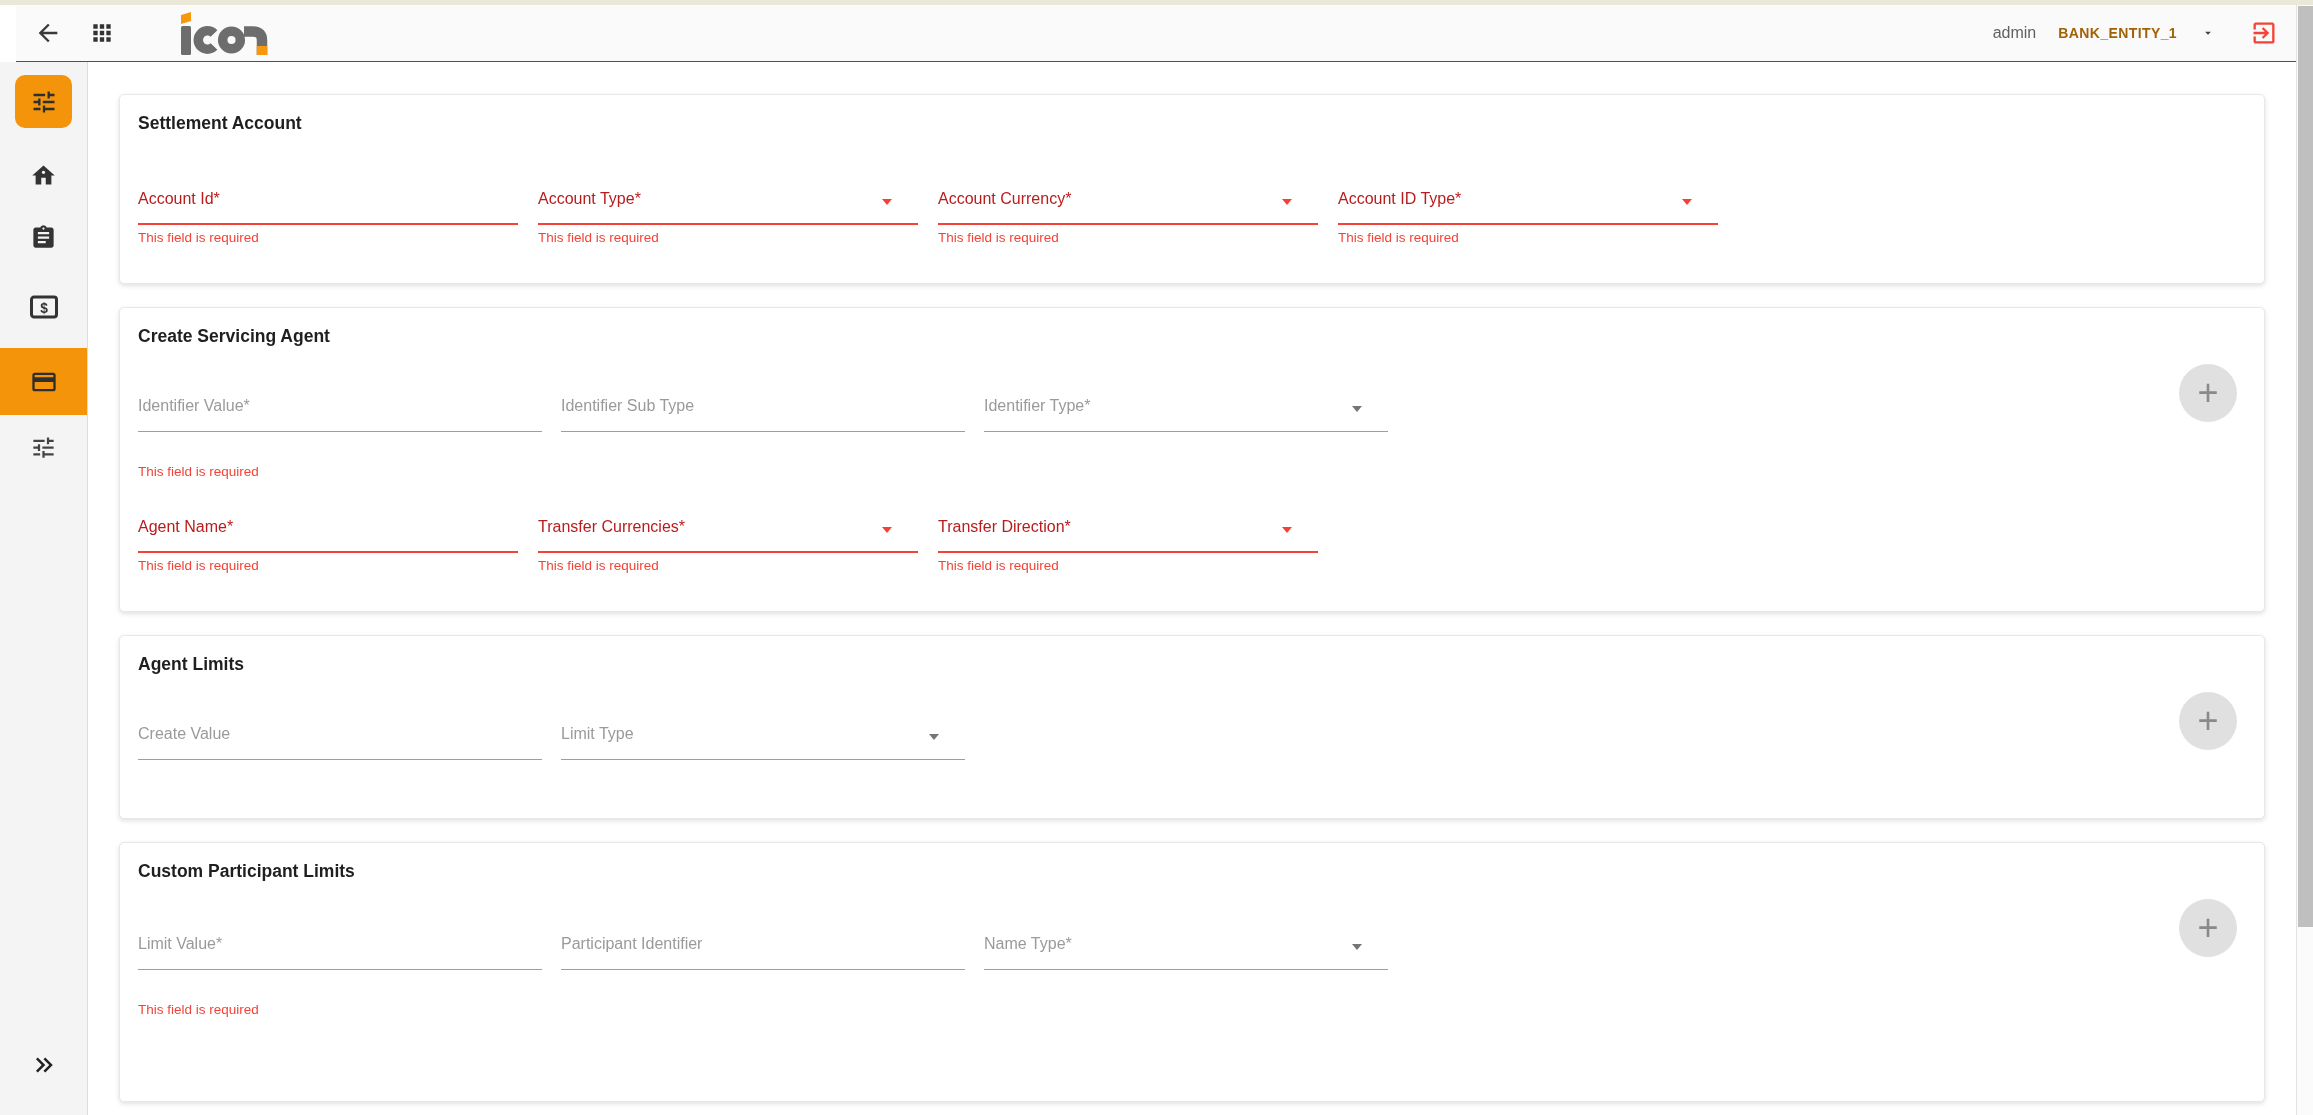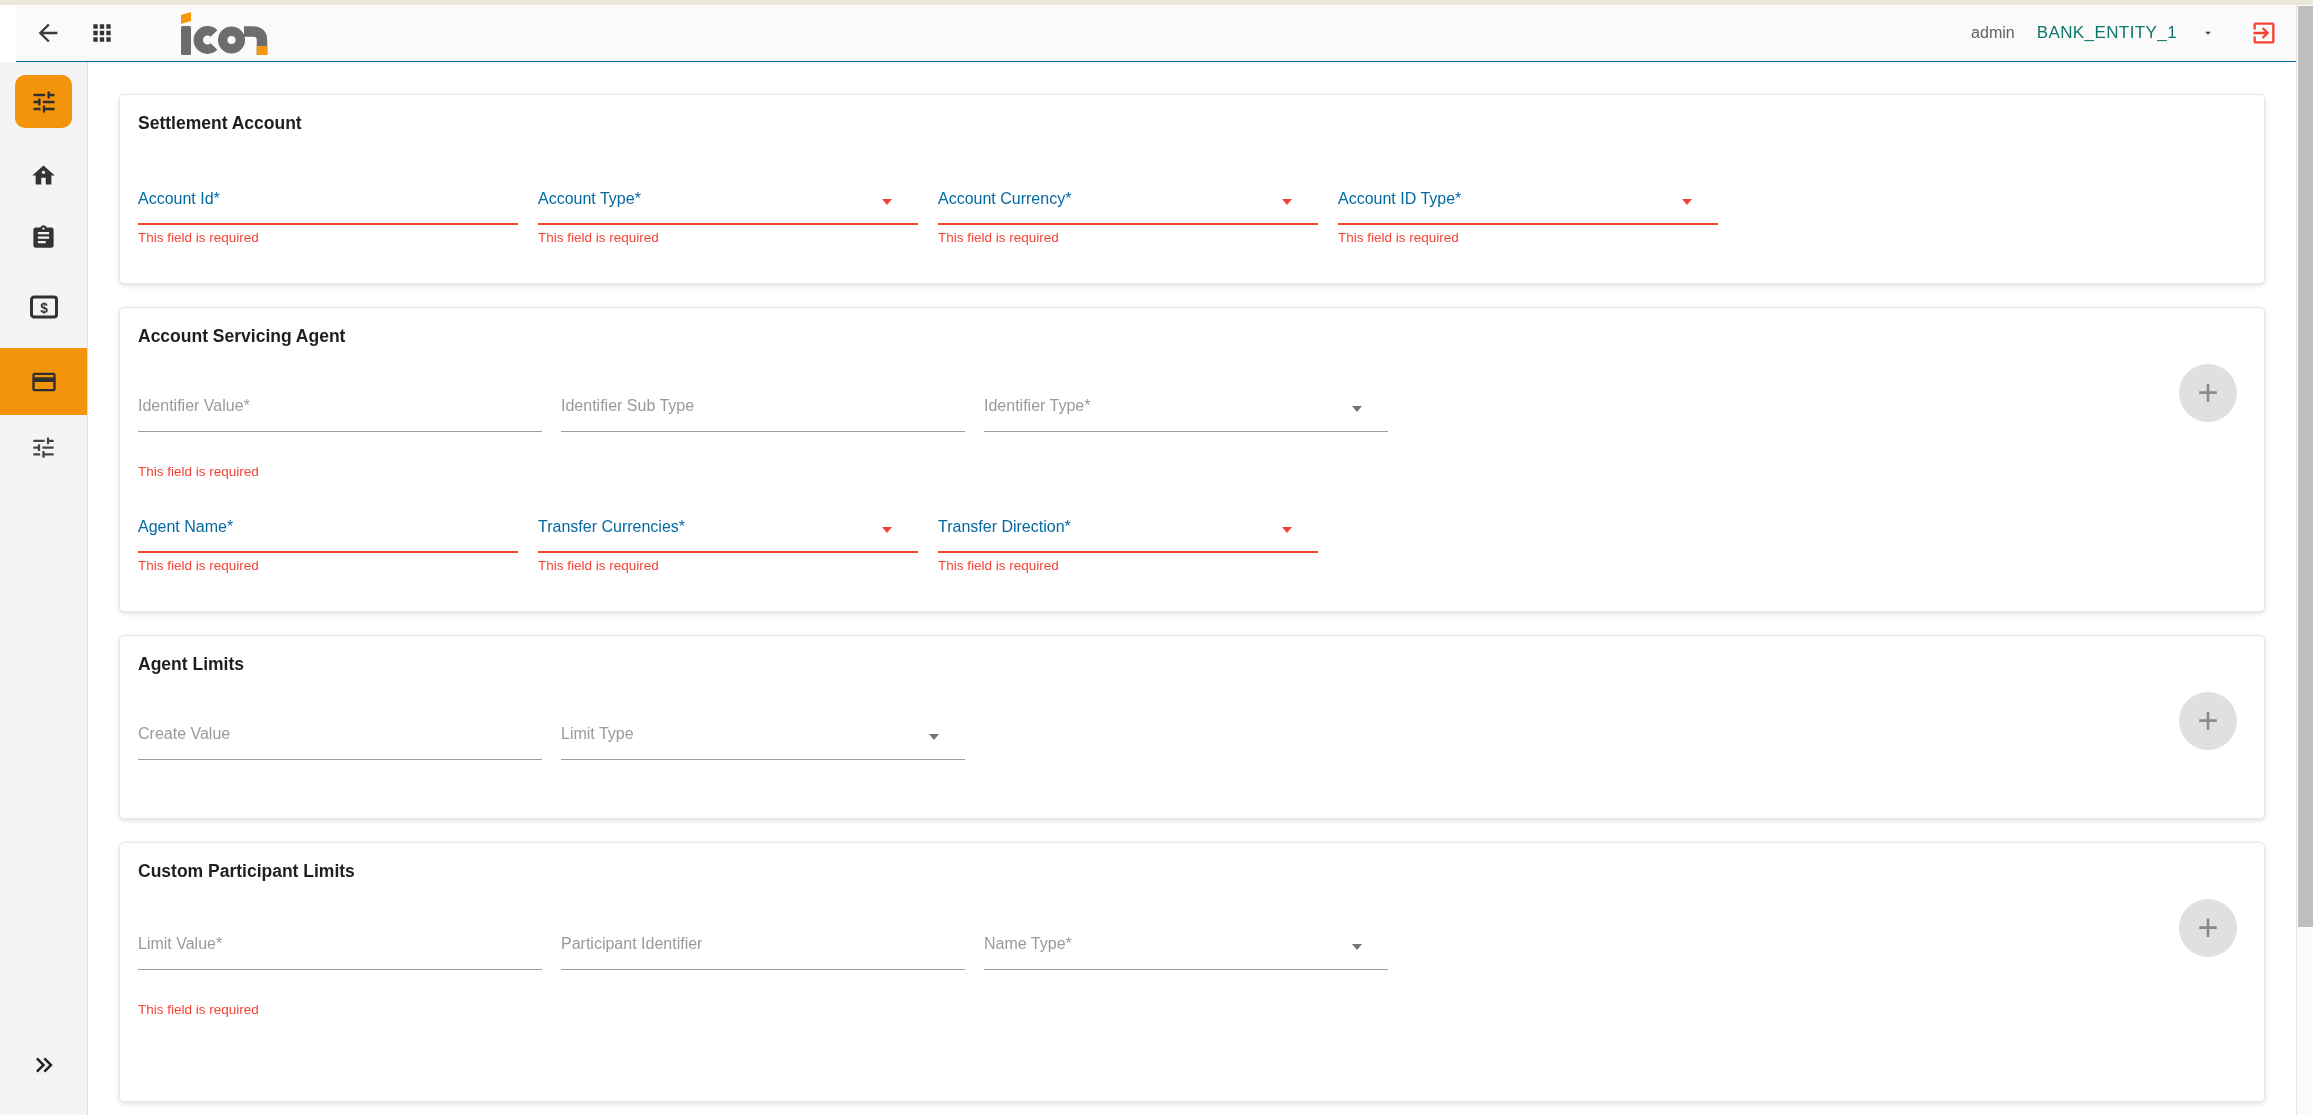--- a/index.html
+++ b/index.html
@@ -10,21 +10,21 @@
   .top-strip { position:fixed; left:0; top:0; width:2313px; height:5px; background:#ece8d8; z-index:40; }
   .topbar { position:fixed; left:0; top:5px; width:2313px; height:57px; background:#fafafa;
             border-bottom:1px solid #0369a1; display:flex; align-items:center; z-index:30;margin-left:16px; }
   .topbar-left { display:flex; align-items:center; }
   .icon-btn { display:flex; align-items:center; justify-content:center; cursor:pointer; }
   .back-btn { margin-left:16px; width:32px; height:32px; }
   .apps-btn { margin-left:22px; width:32px; height:32px; }
   .logo { margin-left:56px; height:44px; width:136px; }
   .topbar-right { margin-left:auto; display:flex; align-items:center; padding-right:50px; }
   .user-name { font-size:16px; color:#616161; margin-right:22px; }
-  .entity-name { font-size:17px; font-weight:normal; color:#0f766e; letter-spacing:.4px; }
+  .entity-name { font-size:14px; font-weight:bold; color:#a16207; letter-spacing:.4px; }
   .entity-caret { margin-left:24px; }
   .logout-btn { margin-left:34px; width:30px; height:30px; }
 
   
   .sidebar { position:fixed; left:0; top:62px; width:88px; height:1053px; background:#f4f4f4;
              border-right:1px solid #dcdcdc; z-index:20; }
   .side-fab { position:absolute; left:15px; top:13px; width:57px; height:53px; border-radius:10px;
               background:#f3940a; display:flex; align-items:center; justify-content:center; cursor:pointer; }
   .side-item { position:absolute; left:0; width:87px; display:flex; align-items:center; justify-content:center; cursor:pointer; }
   .side-item.active { background:#f3940a; }
@@ -41,21 +41,21 @@
   .form-row { display:flex; }
   .field { position:relative; }
   .field.w380 { width:380px; margin-right:20px; }
   .field.w404 { width:404px; margin-right:19px; }
   .control { position:relative; height:35px; border-bottom:1px solid #9e9e9e; }
   .flabel { position:absolute; left:0; top:0; font-size:16px; color:#9a9a9a; white-space:nowrap; }
   .sel-arrow { position:absolute; right:26px; top:9px; width:0; height:0;
                border-left:5.5px solid transparent; border-right:5.5px solid transparent;
                border-top:6.5px solid #757575; }
   .field.error .control { border-bottom:2px solid #f44336; }
-  .field.error .flabel { color:#0369a1; }
+  .field.error .flabel { color:#b91c1c; }
   .field.error .sel-arrow { border-top-color:#f44336; }
   .helper { font-size:13.5px; color:#f44336; margin-top:5px; line-height:16px; }
   .helper.gapped { margin-top:32px; }
 
   .row-settlement { margin-top:56px; }
   .row-srv-1 { margin-top:50px; }
   .row-srv-2 { margin-top:38px; }
   .row-limits { margin-top:50px; }
   .row-cpl { margin-top:53px; }
 
@@ -186,21 +186,21 @@
         <div class="control">
             <span class="flabel">Account ID Type*</span>
             <span class="sel-arrow"></span>
           </div>
         <div class="helper">This field is required</div>
       </div>
     </div>
   </div>
 
   <div class="card card-servicing">
-    <div class="card-title">Account Servicing Agent</div>
+    <div class="card-title">Create Servicing Agent</div>
     <div class="add-btn">
         <span>+</span>
       </div>
     <div class="form-row row-srv-1">
       <div class="field w404">
         <div class="control">
             <span class="flabel">Identifier Value*</span>
           </div>
         <div class="helper gapped">This field is required</div>
       </div>

